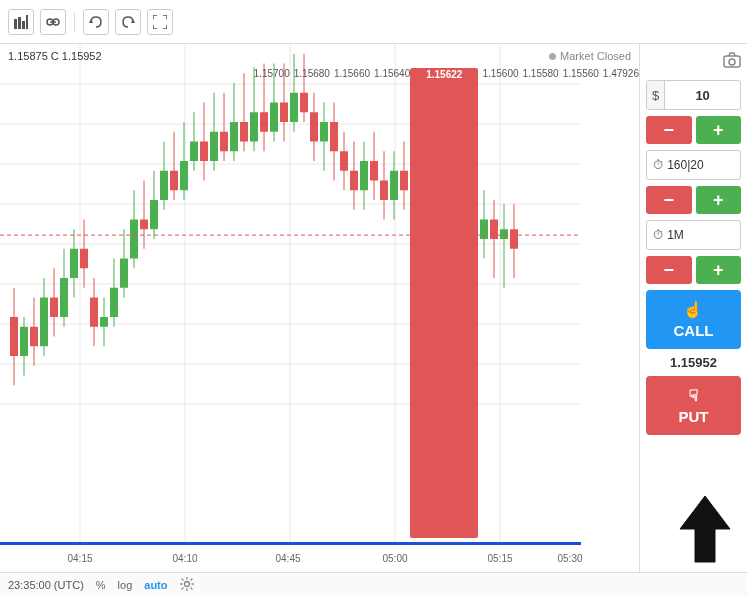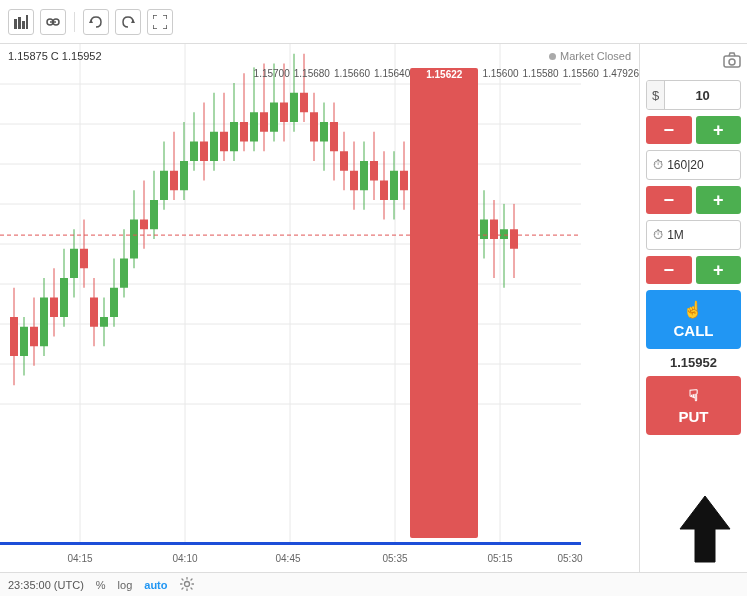--- a/index.html
+++ b/index.html
@@ -474,21 +474,21 @@
       <div class="price-label">1.15600</div>
       <div class="price-label">1.15580</div>
       <div class="price-label">1.15560</div>
       <div class="price-label">1.47926</div>
     </div>
 
     <div class="time-axis">
       <span class="time-label" style="left:80px">04:15</span>
       <span class="time-label" style="left:185px">04:10</span>
       <span class="time-label" style="left:288px">04:45</span>
-      <span class="time-label" style="left:395px">05:35</span>
+      <span class="time-label" style="left:395px">05:00</span>
       <span class="time-label" style="left:500px">05:15</span>
       <span class="time-label" style="left:570px">05:30</span>
     </div>
   </div>
 
   <div class="right-panel">
 
     <div style="display:flex; justify-content:flex-end; width:100%; margin-bottom:2px;">
       <div style="cursor:pointer; color:#888; font-size:16px;">
         <svg width="18" height="16" viewBox="0 0 18 16">

